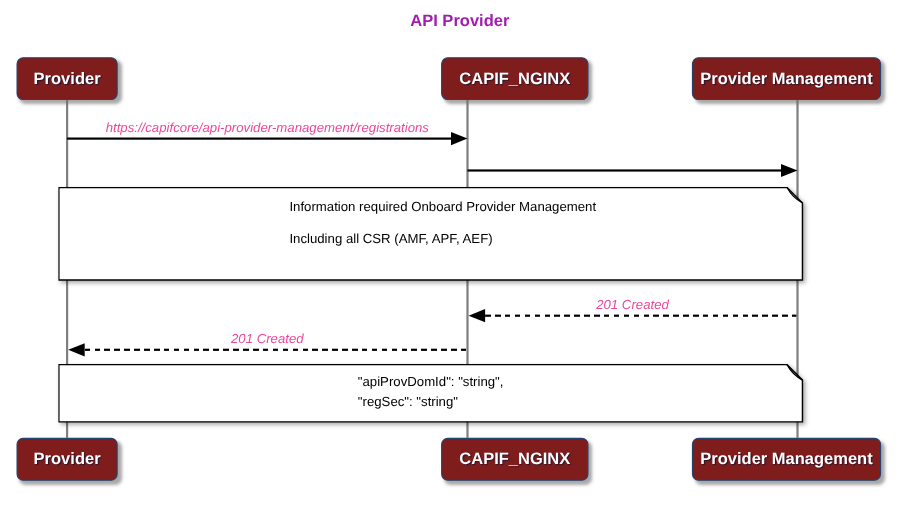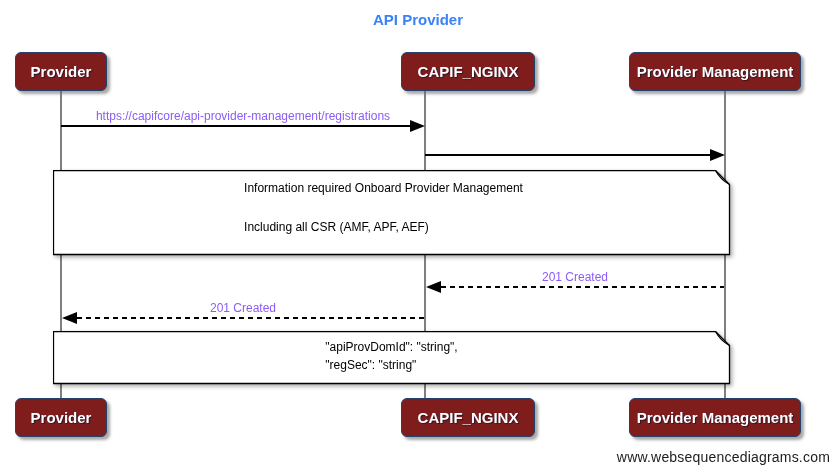--- a/index.html
+++ b/index.html
@@ -2,21 +2,21 @@
 <html><head>
 <meta charset="utf-8">
 <style>
   html,body { margin:0; padding:0; background:#ffffff; }
   .canvas {
     position:relative; width:836px; height:474px; background:#ffffff;
     font-family:"Liberation Sans", sans-serif; overflow:hidden;
   }
   .title {
     position:absolute; top:11px; left:0; width:100%; text-align:center;
-    font-size:15px; font-weight:bold; color:#3b82f6; z-index:5;
+    font-size:15px; font-weight:bold; color:#a21caf; z-index:5;
   }
   .actor {
     position:absolute; height:39px; box-sizing:border-box;
     background:#7f1d1d; border:1.5px solid #24426b; border-radius:6px;
     box-shadow:3px 3px 3px rgba(110,110,110,0.6);
     color:#ffffff; font-size:15px; font-weight:bold;
     display:flex; align-items:center; justify-content:center;
     text-shadow:1px 1px 1px rgba(10,20,50,0.7);
     white-space:nowrap; z-index:4;
   }
@@ -28,22 +28,22 @@
 
   .lifeline {
     position:absolute; top:91px; height:307px; width:1.5px;
     background:#7f7f7f; z-index:1;
   }
   .ll-provider { left:60px; }
   .ll-capif    { left:424px; }
   .ll-pm       { left:724px; }
 
   .msg-label {
-    position:absolute; font-size:12px; color:#8b5cf6; text-align:center;
-    white-space:nowrap; z-index:2;
+    position:absolute; font-size:12px; color:#ec4899; text-align:center;
+    white-space:nowrap; z-index:2;font-style:italic;
   }
   .msg-line-solid {
     position:absolute; height:2px; background:#000; z-index:2;
   }
   .msg-line-dashed {
     position:absolute; height:2px; z-index:2;
     background:repeating-linear-gradient(90deg,#000 0,#000 5px,transparent 5px,transparent 9px);
   }
   .head-r {
     position:absolute; width:0; height:0; z-index:2;
@@ -72,23 +72,23 @@
     position:absolute; z-index:3;
     filter:drop-shadow(2px 2px 2px rgba(0,0,0,0.35));
   }
   .note1-pos { left:53px; top:170px; }
   .note2-pos { left:53px; top:331px; }
   .note-text {
     position:absolute; z-index:3; box-sizing:border-box;
     display:flex; flex-direction:column; align-items:center;
     font-size:12px; color:#000;
   }
-  .note1-text { left:45px; top:170px; width:677px; height:60px; padding-top:10px;align-items:center; }
+  .note1-text { left:64px; top:170px; width:677px; height:60px; padding-top:10px;align-items:center; }
   .note1-text .inner { text-align:left; line-height:17px; }
-  .note1-text .line2 { margin-top:22px; }
+  .note1-text .line2 { margin-top:12px; }
   .note2-text { left:53px; top:331px; width:677px; height:53px; padding-top:7px; }
   .note2-text .inner { text-align:left; line-height:18px; }
 
   .watermark {
     position:absolute; right:6px; top:449px; font-size:14px;
     letter-spacing:0.2px; color:#1c1c1c; z-index:5; white-space:nowrap;
   }
 </style>
 </head>
 <body>
@@ -139,15 +139,14 @@
     <div class="inner">
       <div class="line1">"apiProvDomId": "string",</div>
       <div class="line2">"regSec": "string"</div>
     </div>
   </div>
 
   <div class="actor row-bottom a-provider">Provider</div>
   <div class="actor row-bottom a-capif">CAPIF_NGINX</div>
   <div class="actor row-bottom a-pm">Provider Management</div>
 
-  <div class="watermark">www.websequencediagrams.com</div>
 
 </div>
 
 </body></html>

